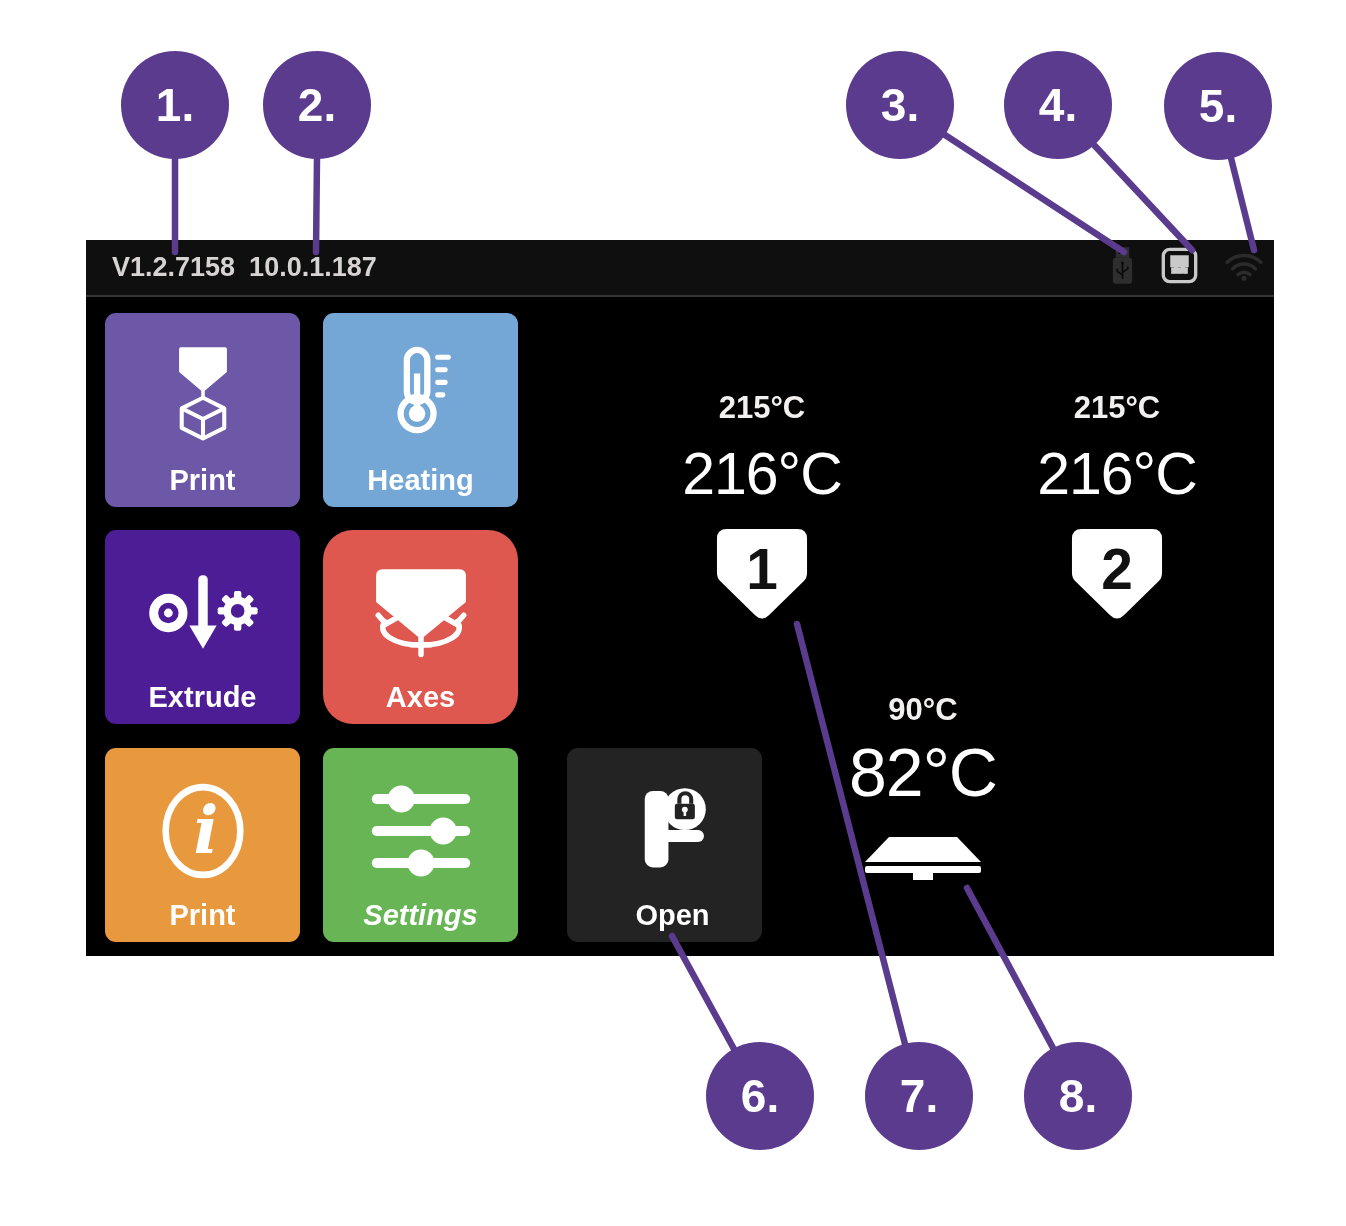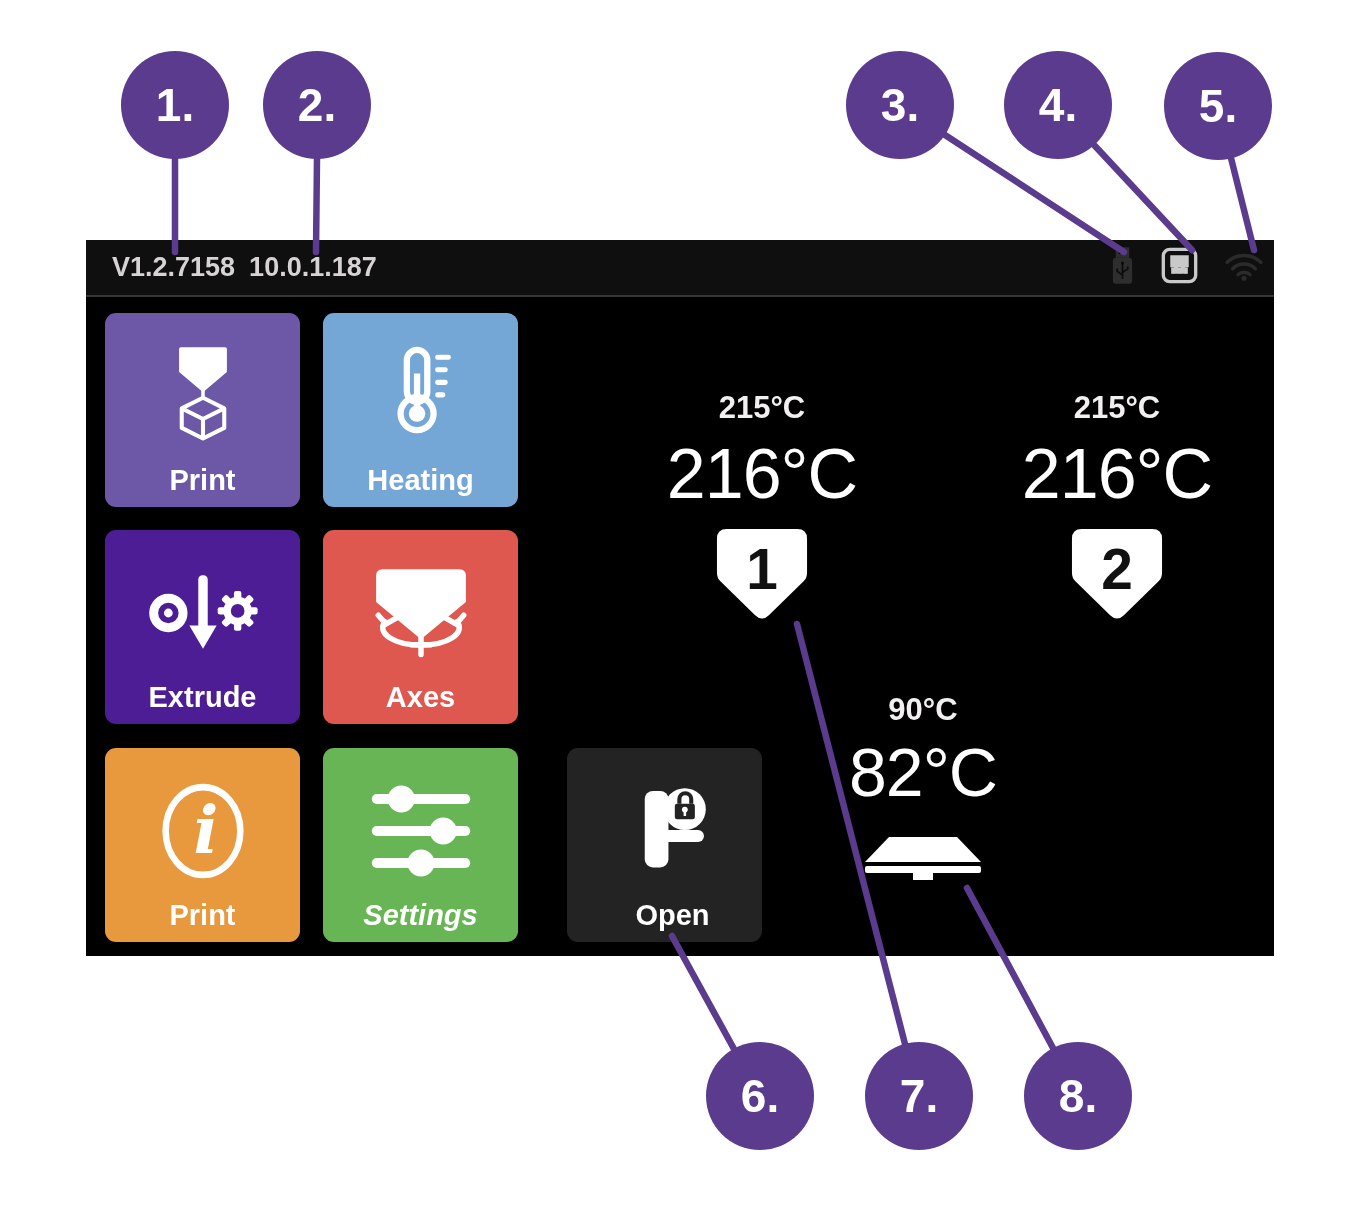--- a/index.html
+++ b/index.html
@@ -29,31 +29,31 @@
     position:absolute;width:195px;height:194px;border-radius:11px;
     display:flex;flex-direction:column;align-items:center;
     justify-content:space-between;padding:16px 0 10px;box-sizing:border-box;
     cursor:pointer;
   }
   .tile .ic{flex:1;display:flex;align-items:center;justify-content:center;}
   .tile .lbl{color:#ffffff;font-weight:700;font-size:29px;line-height:34px;}
   .t-print   {left:19px; top:73px;}
   .t-heating {left:237px;top:73px;}
   .t-extrude {left:19px; top:290px;}
-  .t-axes    {left:237px;top:290px;}
+  .t-axes    {left:237px;top:290px;border-radius:30px;}
   .t-info    {left:19px; top:508px;}
   .t-settings{left:237px;top:508px;font-style:italic;}
   .t-open    {left:481px;top:508px;padding-left:16px;}
   
   .temp{
     position:absolute;width:260px;display:flex;flex-direction:column;
     align-items:center;color:#ffffff;text-align:center;
   }
   .temp .target{font-size:31px;font-weight:700;color:#f2efef;line-height:36px;}
-  .temp .current{font-size:70px;font-weight:400;line-height:84px;margin-top:6px;letter-spacing:-1px;}
+  .temp .current{font-size:59px;font-weight:400;line-height:84px;margin-top:6px;letter-spacing:-1px;}
   .temp-e1{left:546px;top:150px;}
   .temp-e2{left:901px;top:150px;}
   .temp-bed{left:707px;top:452px;}
   .temp-bed .current{font-size:68px;line-height:76px;}
   .badge{margin-top:12px;}
   .bedicon{margin-top:26px;}
   
   .callout{
     position:absolute;width:108px;height:108px;border-radius:50%;
     display:flex;align-items:center;justify-content:center;

